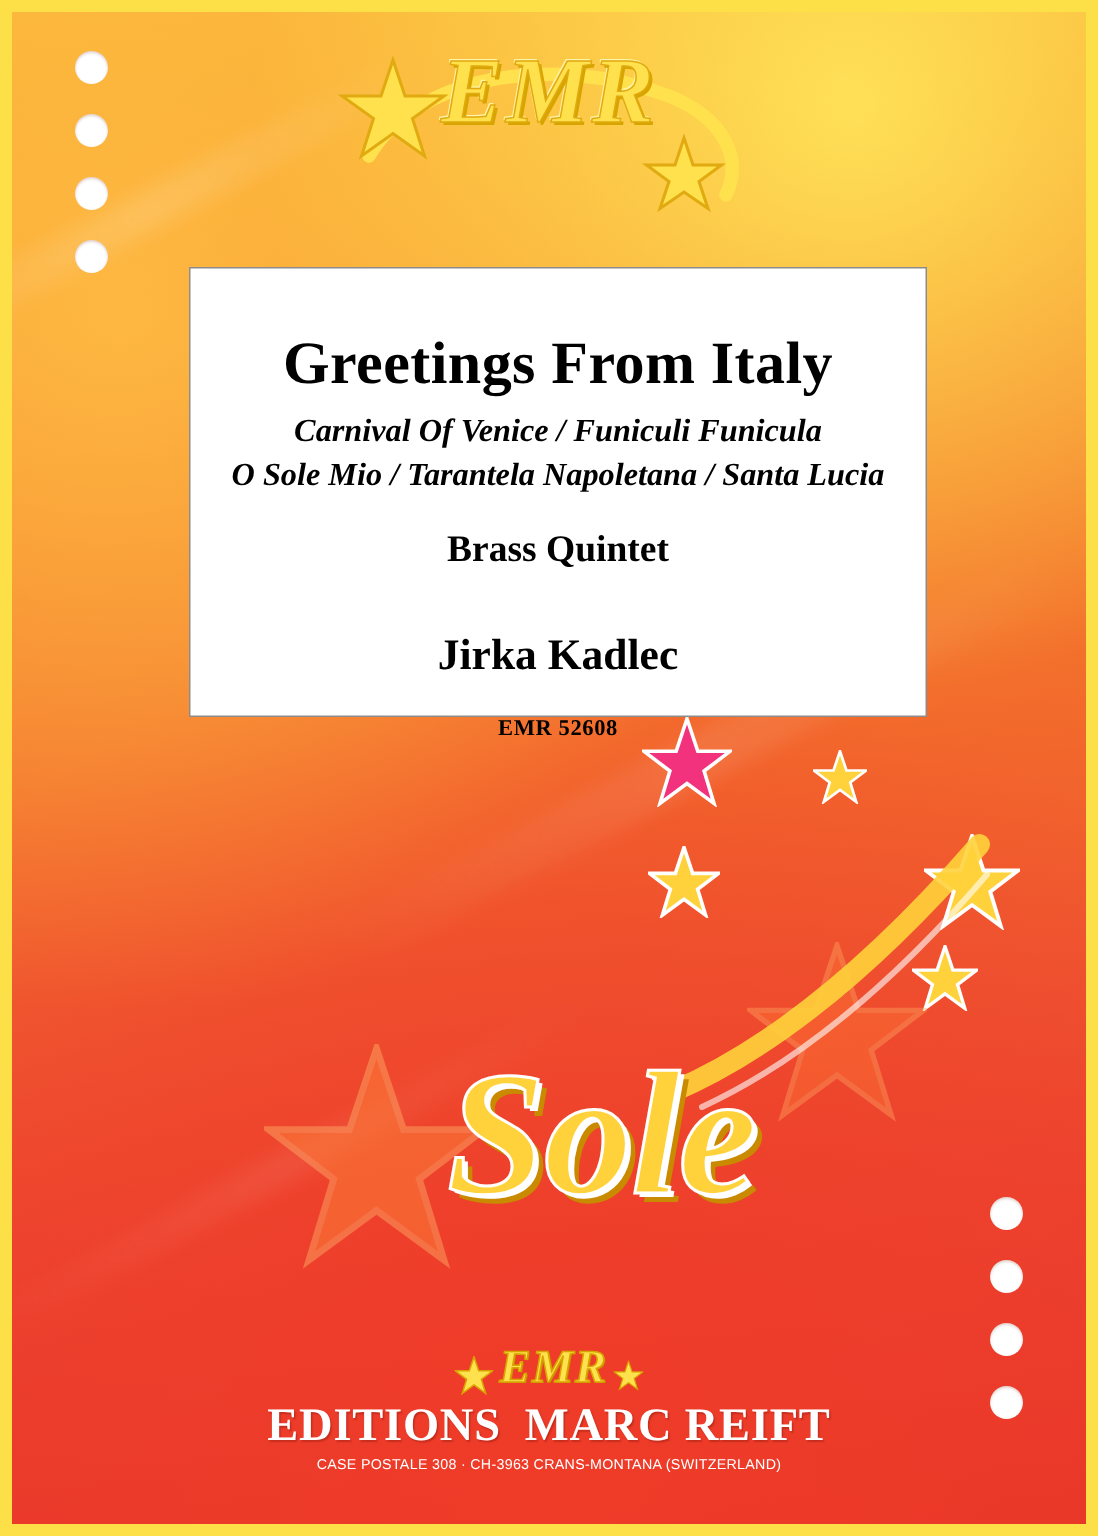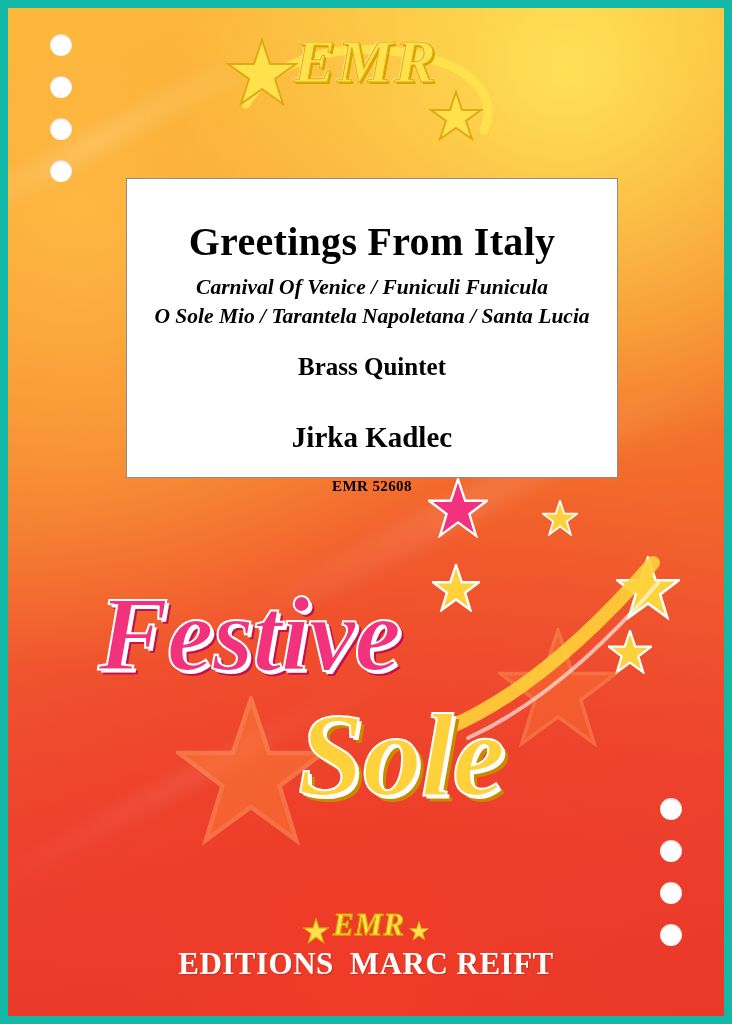--- a/index.html
+++ b/index.html
@@ -11,21 +11,21 @@
     width: 732px;
     height: 1024px;
     font-family: "Liberation Serif", serif;
     overflow: hidden;
   }
 
   #cover {
     position: relative;
     width: 732px;
     height: 1024px;
-    background: #14b8a6;
+    background: #fde047;
     overflow: hidden;
   }
 
   
   .art {
     position: absolute;
     left: 8px;
     top: 8px;
     width: 716px;
     height: 1008px;
@@ -307,31 +307,31 @@
     <div class="title-box">
       <div class="main-title">Greetings From Italy</div>
       <div class="subtitle">Carnival Of Venice / Funiculi Funicula</div>
       <div class="subtitle">O Sole Mio / Tarantela Napoletana / Santa Lucia</div>
       <div class="ensemble">Brass Quintet</div>
       <div class="composer">Jirka Kadlec</div>
       <div class="catalog">EMR 52608</div>
     </div>
 
     <div class="festive-wrap">
-      <div class="festive">Festive</div>
       <div class="brass">Sole</div>
     </div>
 
     <div class="publisher">
       <div>
         <svg style="vertical-align:middle;" width="26" height="26" viewBox="0 0 100 100">
           <polygon points="50,2 62,38 98,38 69,60 80,96 50,74 20,96 31,60 2,38 38,38" fill="#ffe14d" stroke="#d8a400" stroke-width="4"></polygon>
         </svg>
         <span class="pub-emr">EMR</span>
         <svg style="vertical-align:middle;" width="20" height="20" viewBox="0 0 100 100">
           <polygon points="50,2 62,38 98,38 69,60 80,96 50,74 20,96 31,60 2,38 38,38" fill="#ffe14d" stroke="#d8a400" stroke-width="4"></polygon>
         </svg>
       </div>
       <div class="pub-name"><span>EDITIONS</span><span class="gap"></span><span>MARC REIFT</span></div>
+      <div class="pub-address">CASE POSTALE 308 · CH-3963 CRANS-MONTANA (SWITZERLAND)</div>
     </div>
 
   </div>
 </div>
 
 </body></html>

